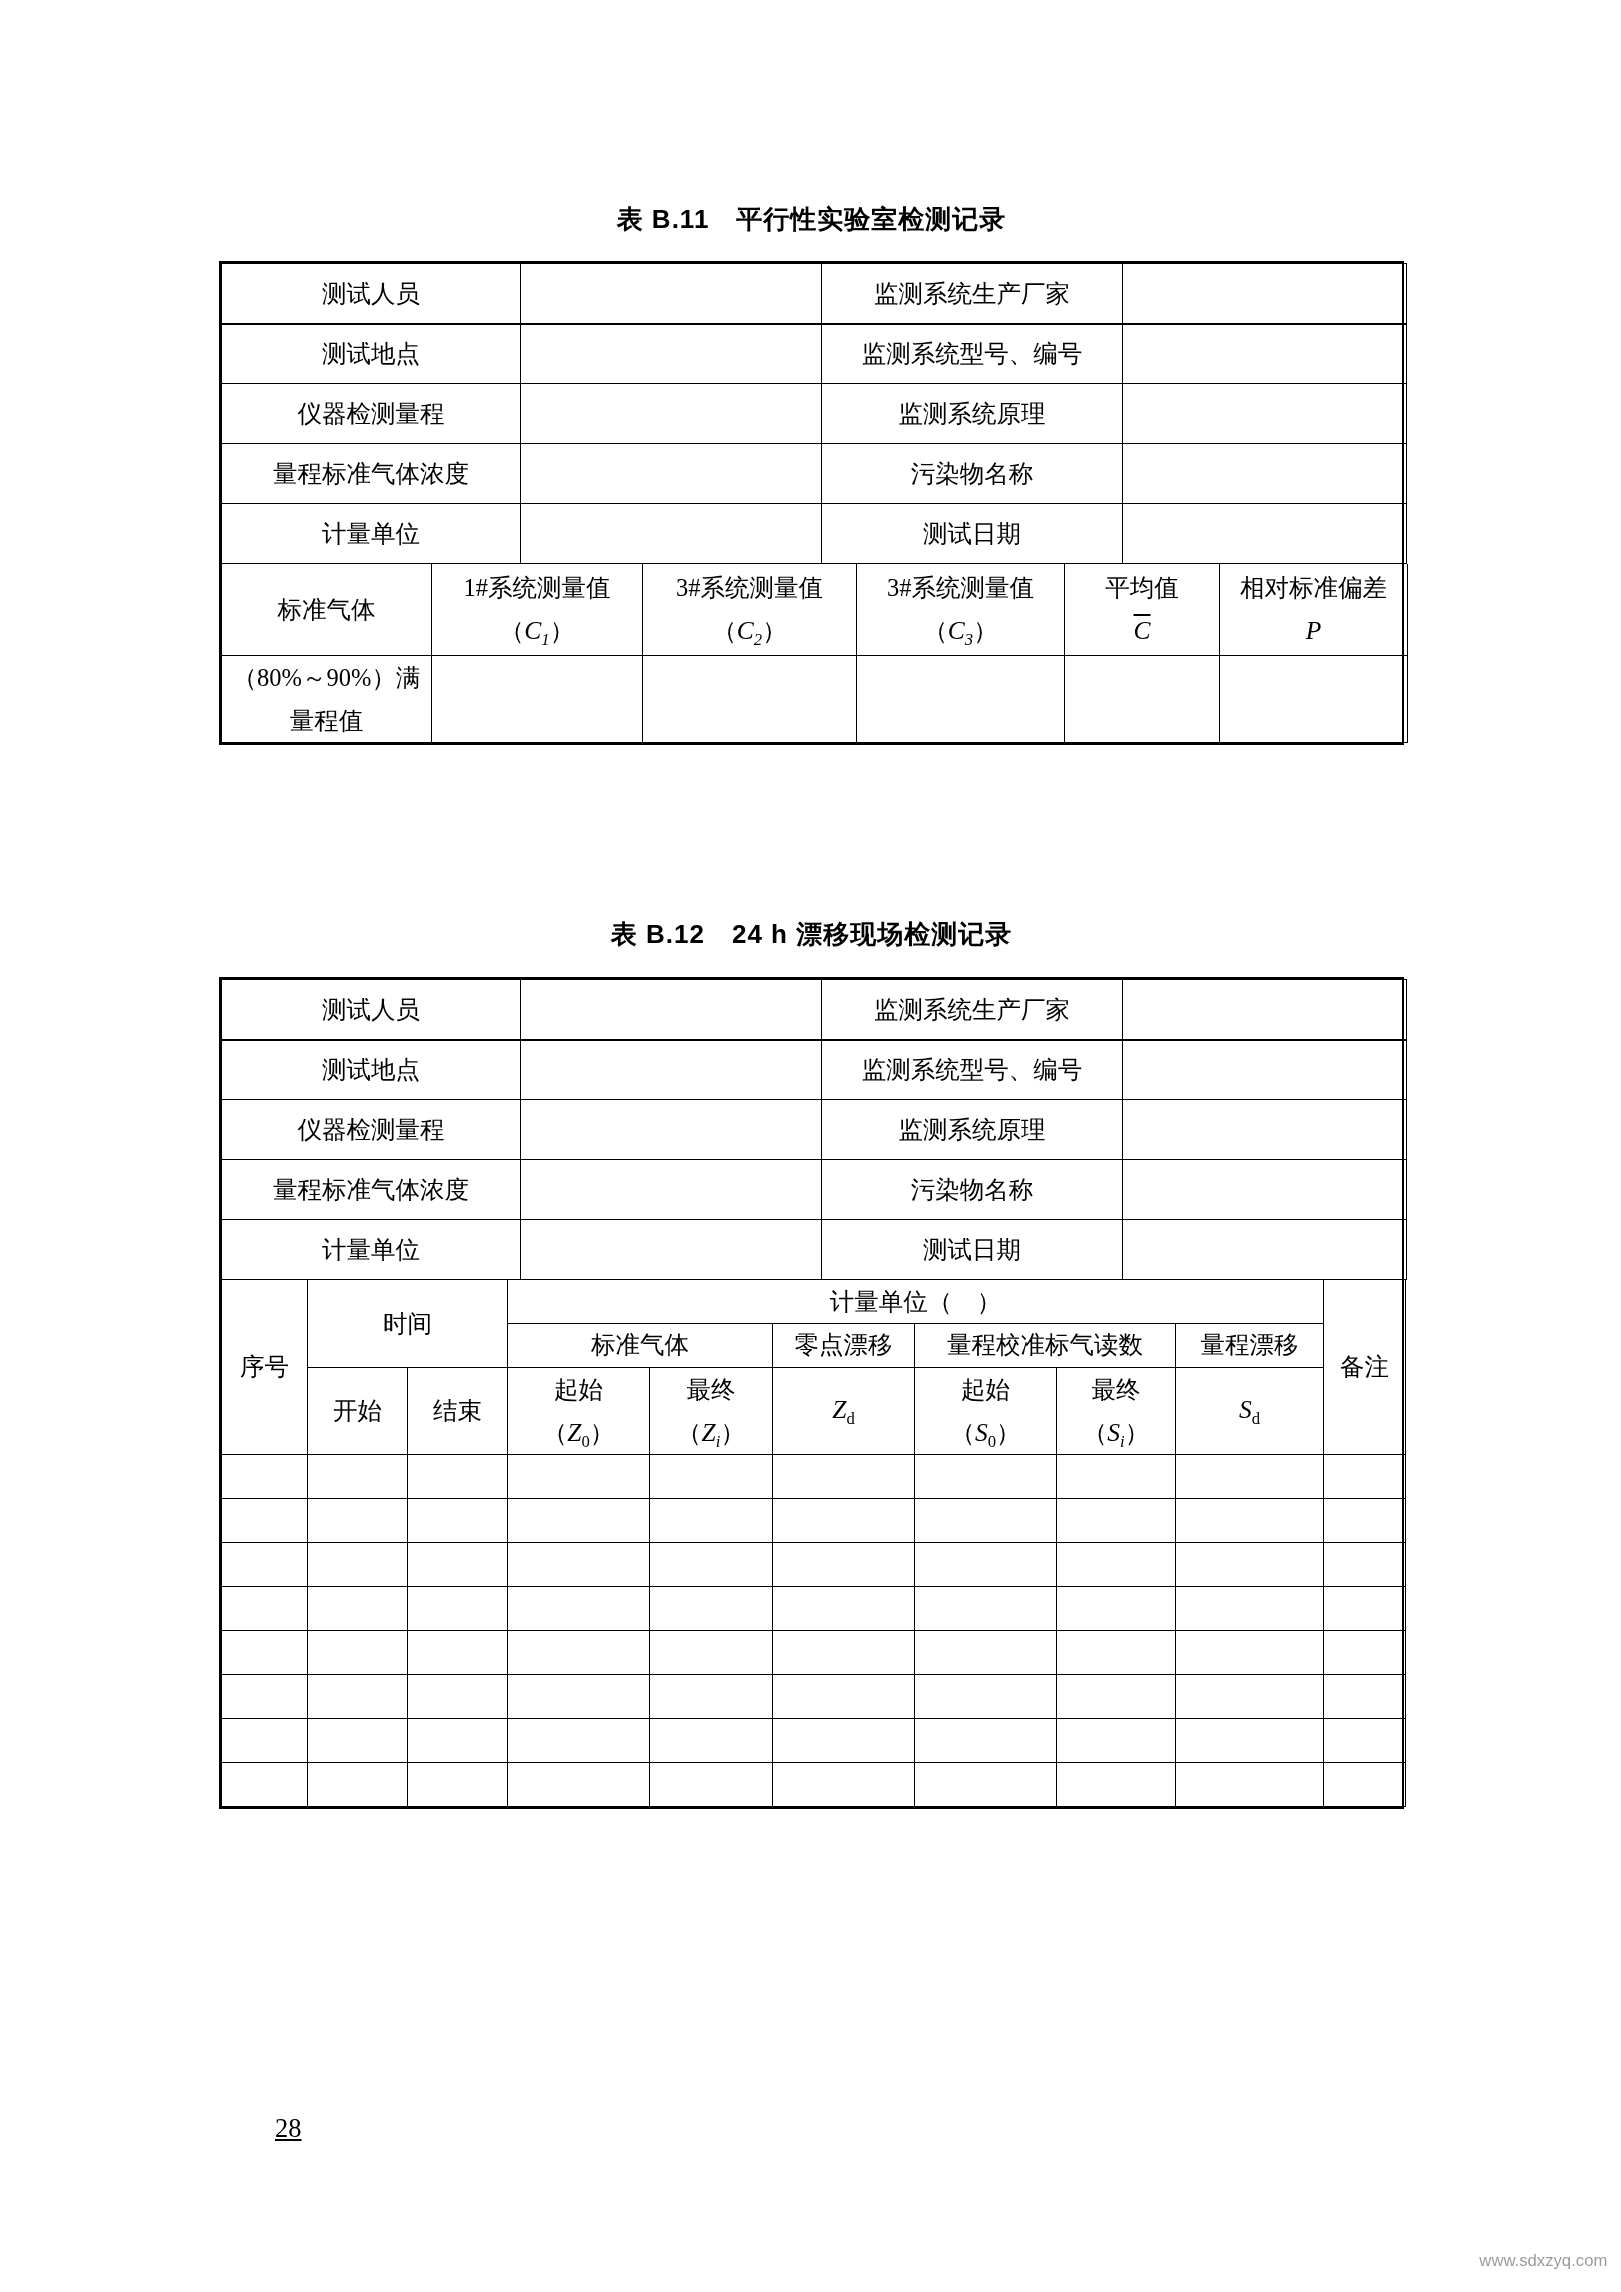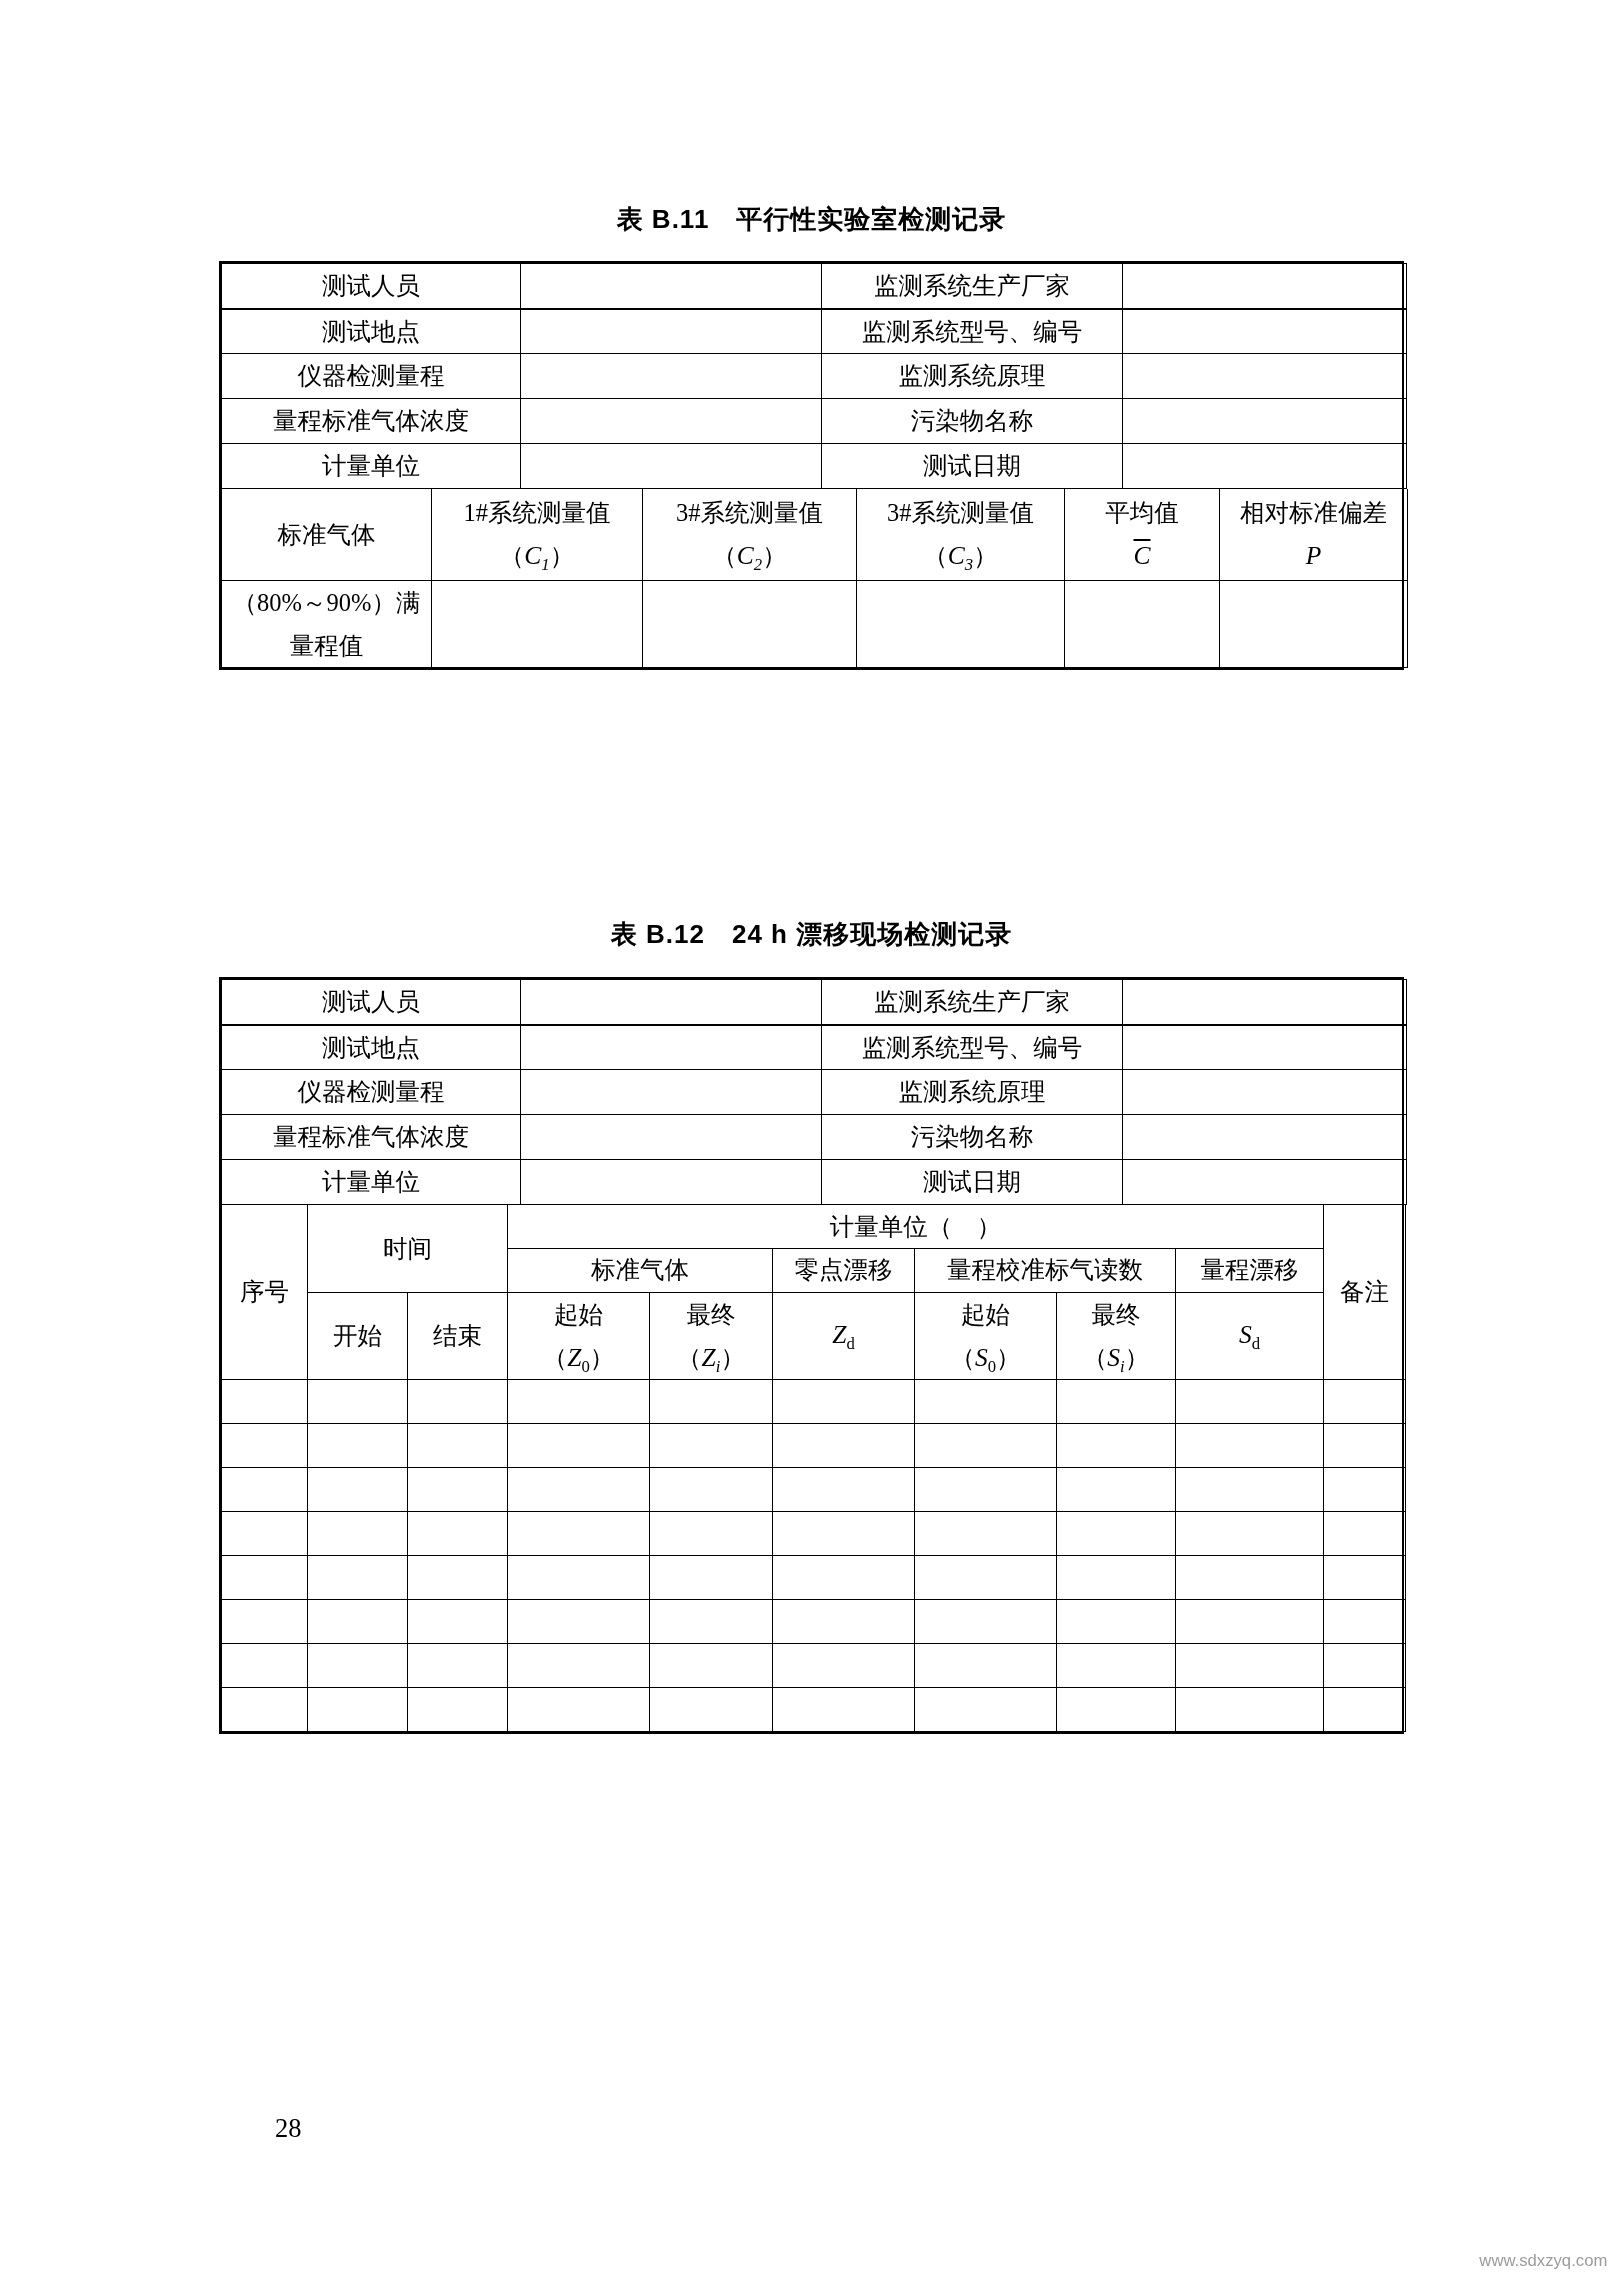--- a/index.html
+++ b/index.html
@@ -11,35 +11,35 @@
              font-weight:bold;font-size:26px;letter-spacing:1px;white-space:pre;}
   #title-b11{top:202px;}
   #title-b12{top:917px;}
   .tbl{position:absolute;left:0;width:1185px;border:2.9px solid #000;box-sizing:border-box;background:#fff;}
   #tbl-b11{top:261px;}
   #tbl-b12{top:977px;}
   table.grid{border-collapse:collapse;table-layout:fixed;width:100%;}
   .grid td{border:1.5px solid #000;text-align:center;vertical-align:middle;
            padding:0;font-size:24.5px;line-height:1.35;overflow:hidden;}
   .grid.no-top tr:first-child td{border-top:0;}
-  .info tr{height:45px;margin-top:10px;}
+  .info tr{height:60px;margin-top:10px;}
   .info tr:first-child td{border-bottom:2.9px solid #000;}
   .m-hdr{height:91px;}
   .m-row{height:86px;}
   .d-h1{height:43px;}
   .d-h2{height:44px;}
   .d-h3{height:86px;}
   .erow{height:44px;}
   .two-line div{height:43px;line-height:43px;}
   .var{font-style:italic;font-family:"Liberation Serif","DejaVu Serif",serif;font-size:25.5px;}
   sub{font-size:16.7px;line-height:0;}
   sub.it{font-style:italic;}
   .overbar{text-decoration:overline;}
   .pageno{position:absolute;left:275px;top:2113px;font-size:26.5px;
-          font-family:"Liberation Serif","DejaVu Serif",serif;}
+          font-family:"Liberation Serif","DejaVu Serif",serif;text-decoration:underline;}
   .watermark{position:absolute;right:13.7px;bottom:21.6px;font-size:16.7px;color:#9b9b9b;
              font-family:"Liberation Sans","DejaVu Sans",sans-serif;text-align:right;}
 </style>
 </head>
 <body>
 
 <div class="page">
   <div class="content">
 
     <div class="tbl-title" id="title-b11">表 B.11　平行性实验室检测记录</div>

